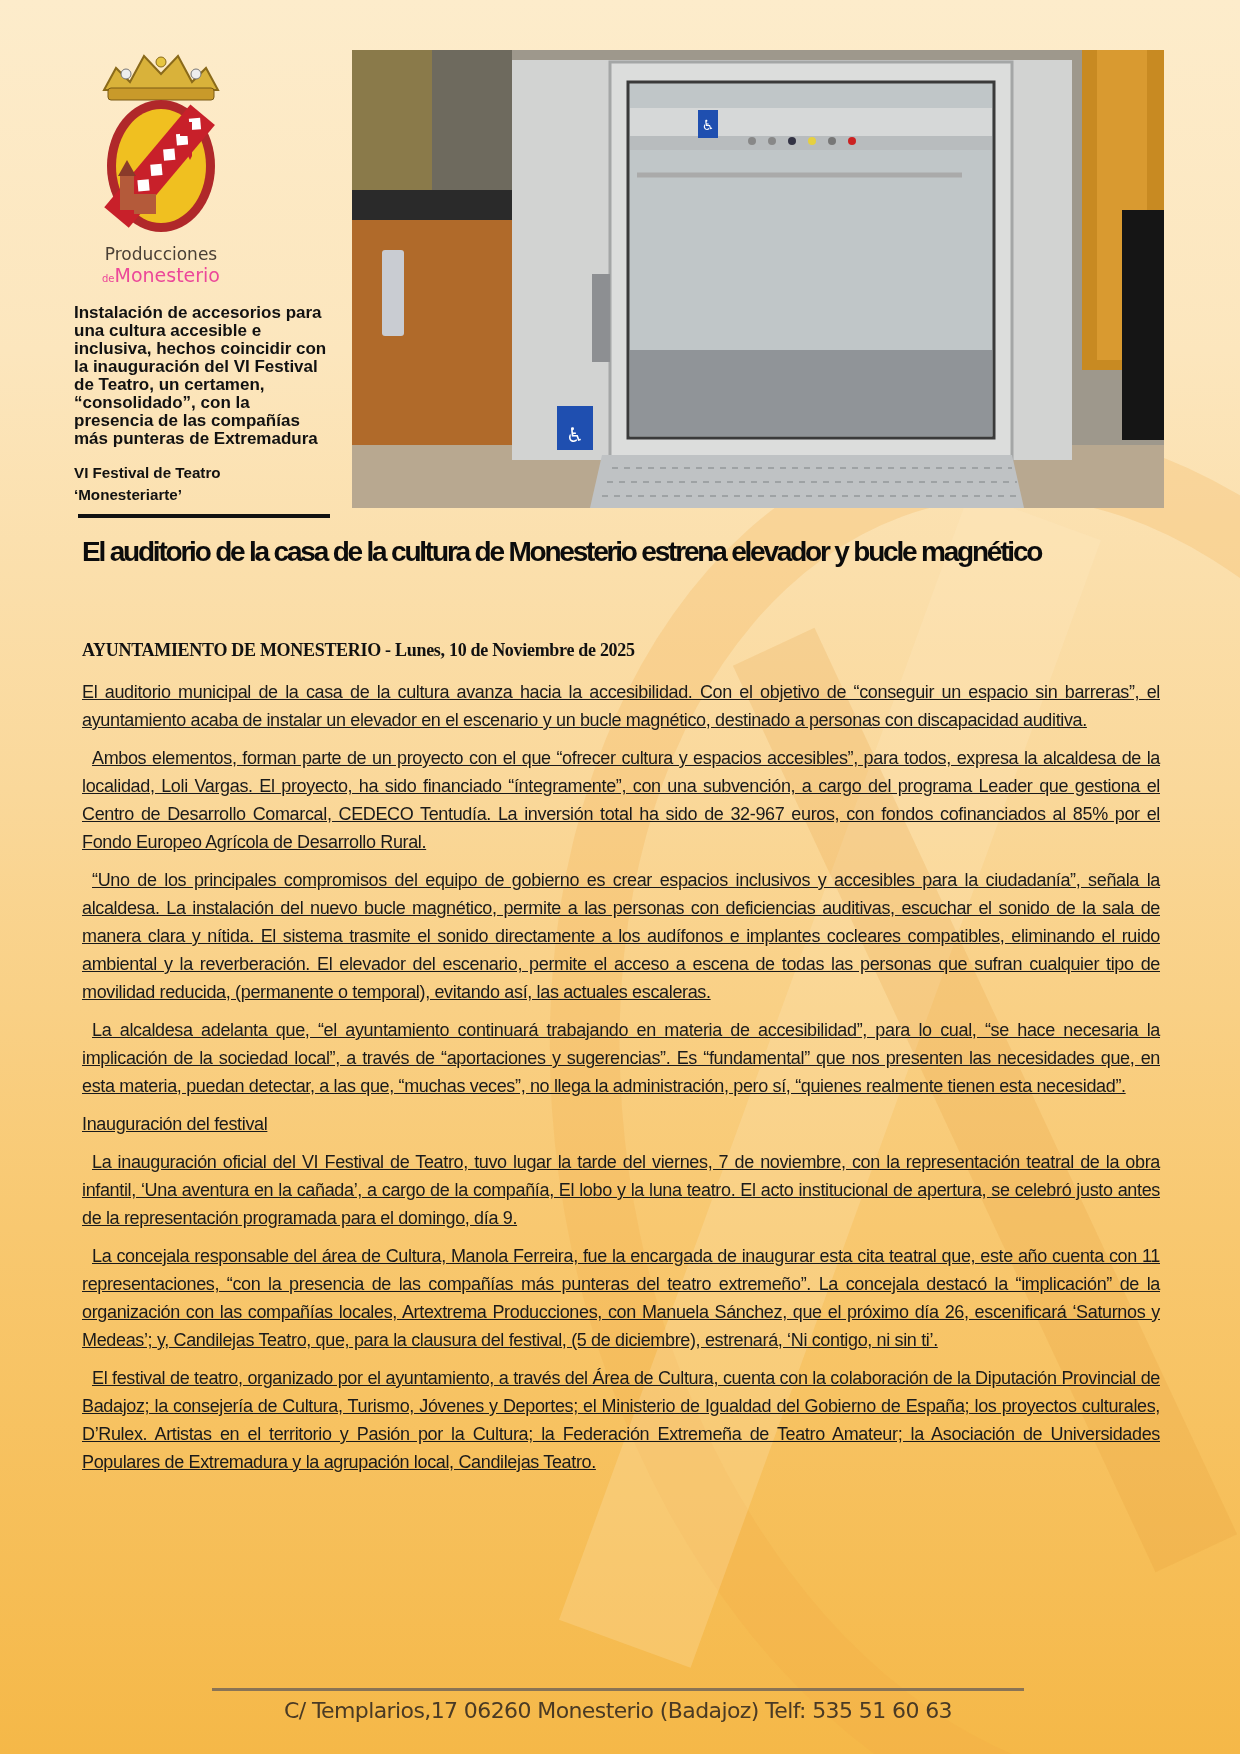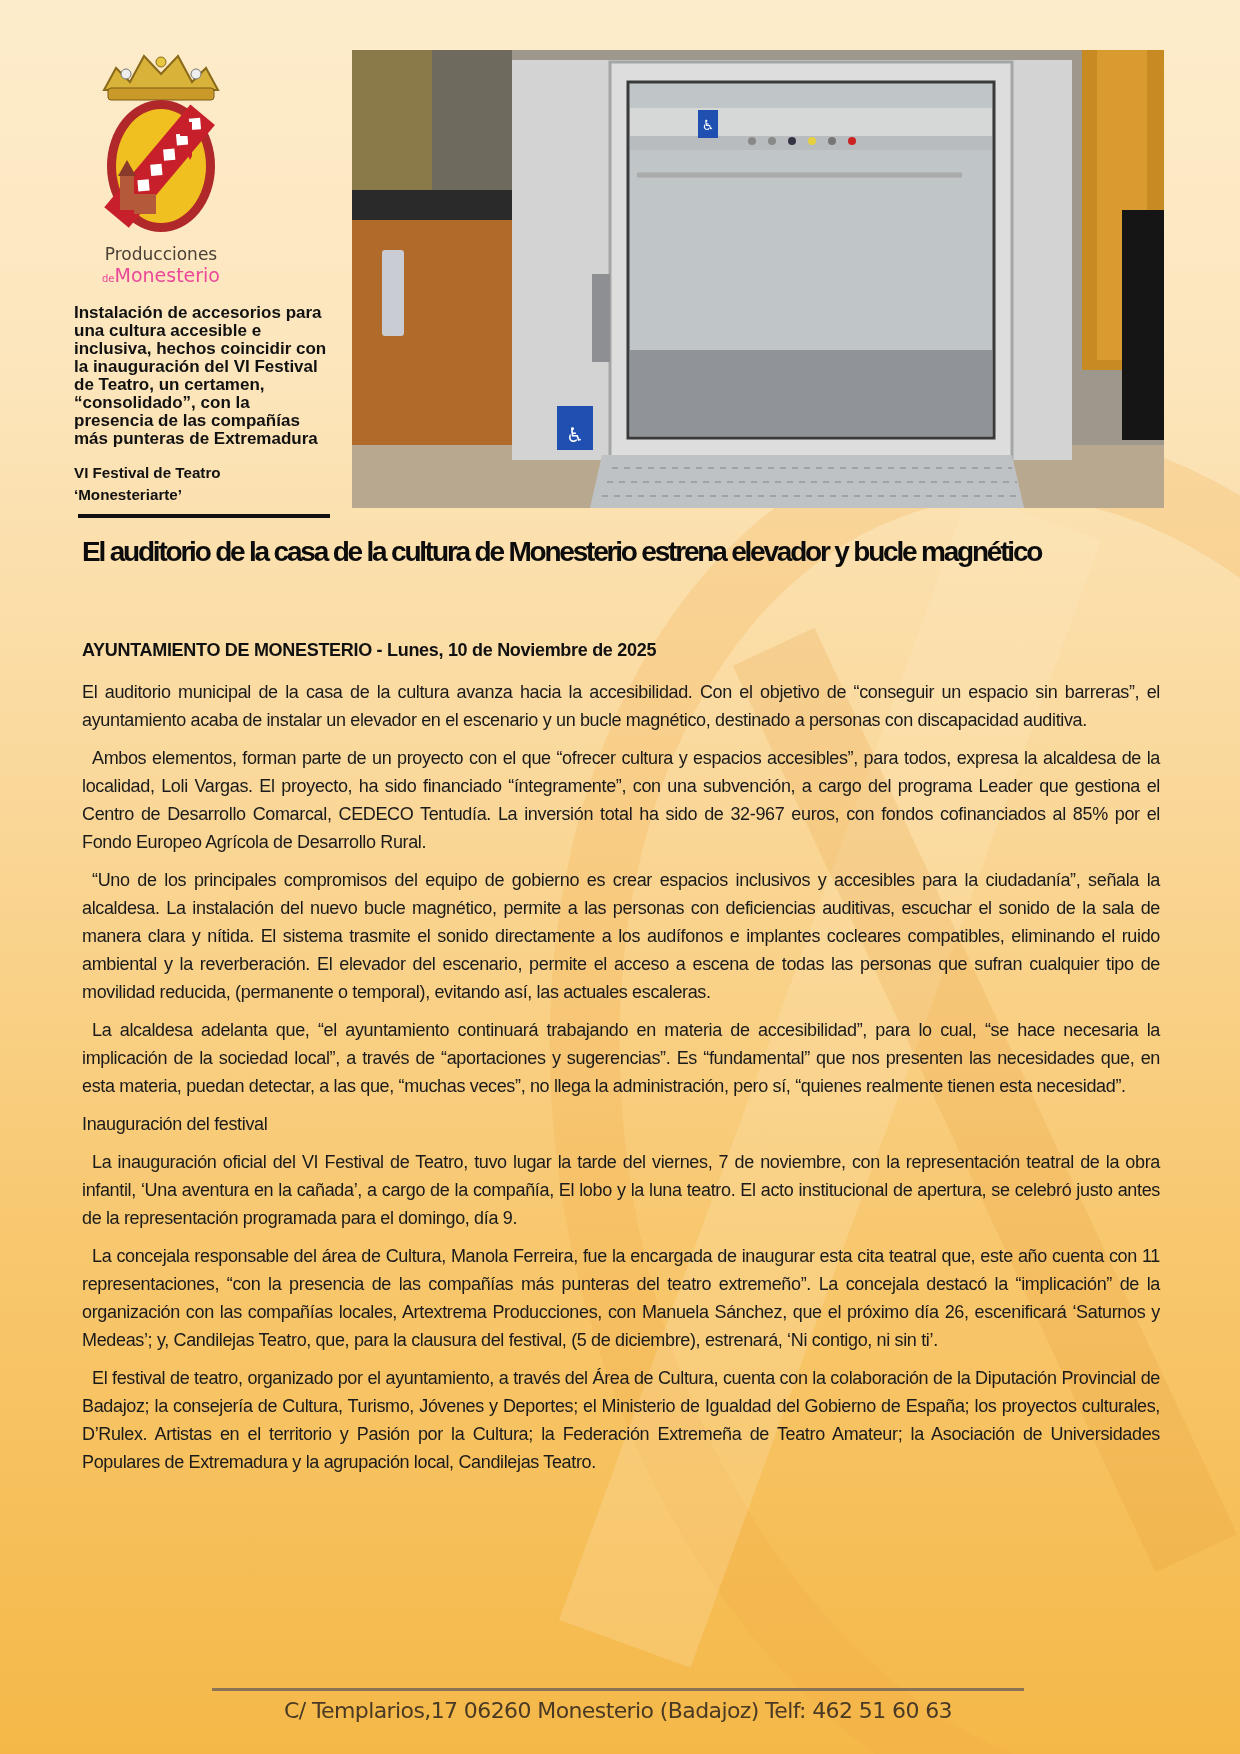--- a/index.html
+++ b/index.html
@@ -35,25 +35,25 @@
     font-size: 15.2px; font-weight: bold; line-height: 22px; }
   .sidebar-rule { position: absolute; left: 78px; top: 514px; width: 252px; height: 4px; background: #111; }
 
   .photo { position: absolute; left: 352px; top: 50px; width: 812px; height: 458px;
     background: #b9b3a9; overflow: hidden; }
 
   .headline { position: absolute; left: 82px; top: 528px; width: 1080px;
     font-family: Liberation Sans, sans-serif; font-weight: bold; font-size: 28px;
     line-height: 48px; letter-spacing: -2.2px; color: #0c0c0c; }
   .byline { position: absolute; left: 82px; top: 640px; width: 1080px;
-    font-family: Liberation Sans, sans-serif; font-weight: bold; font-size: 18px; letter-spacing: -0.3px; }
+    font-family: Liberation Serif, serif; font-weight: bold; font-size: 18px; letter-spacing: -0.3px; }
   .body { position: absolute; left: 82px; top: 678px; width: 1078px;
     font-family: "Liberation Sans Narrow", "Liberation Sans", sans-serif; font-size: 18px;
     line-height: 28px; text-align: justify; color: #1a1a1a; letter-spacing: -0.35px; }
-  .body p { margin: 0 0 10px 0; }
+  .body p { margin: 0 0 10px 0; text-decoration: underline; }
   .body p.indent { text-indent: 10px; }
   .body p.subhead { margin-bottom: 10px; }
 
   .footer-rule { position: absolute; left: 212px; top: 1688px; width: 812px; height: 3px; background: #8a7455; }
   .footer-text { position: absolute; left: 212px; top: 1698px; width: 812px; text-align: center;
     font-family: "DejaVu Sans", sans-serif; font-size: 22px; color: #4a3a24; letter-spacing: -0.6px; }
 </style>
 </head>
 <body>
 
@@ -146,13 +146,13 @@
   <p class="indent">Ambos elementos, forman parte de un proyecto con el que “ofrecer cultura y espacios accesibles”, para todos, expresa la alcaldesa de la localidad, Loli Vargas. El proyecto, ha sido financiado “íntegramente”, con una subvención, a cargo del programa Leader que gestiona el Centro de Desarrollo Comarcal, CEDECO Tentudía. La inversión total ha sido de 32-967 euros, con fondos cofinanciados al 85% por el Fondo Europeo Agrícola de Desarrollo Rural.</p>
   <p class="indent">“Uno de los principales compromisos del equipo de gobierno es crear espacios inclusivos y accesibles para la ciudadanía”, señala la alcaldesa. La instalación del nuevo bucle magnético, permite a las personas con deficiencias auditivas, escuchar el sonido de la sala de manera clara y nítida. El sistema trasmite el sonido directamente a los audífonos e implantes cocleares compatibles, eliminando el ruido ambiental y la reverberación.  El elevador del escenario, permite el acceso a escena de todas las personas que sufran cualquier tipo de movilidad reducida, (permanente o temporal), evitando así, las actuales escaleras.</p>
   <p class="indent">La alcaldesa adelanta que, “el ayuntamiento continuará trabajando en materia de accesibilidad”, para lo cual, “se hace necesaria la implicación de la sociedad local”, a través de “aportaciones y sugerencias”. Es “fundamental” que nos presenten las necesidades que, en esta materia, puedan detectar, a las que, “muchas veces”, no llega la administración, pero sí, “quienes realmente tienen esta necesidad”.</p>
   <p class="subhead">Inauguración del festival</p>
   <p class="indent">La inauguración oficial del VI Festival de Teatro, tuvo lugar la tarde del viernes, 7 de noviembre, con la representación teatral de la obra infantil, ‘Una aventura en la cañada’, a cargo de la compañía, El lobo y la luna teatro. El acto institucional de apertura, se celebró justo antes de la representación programada para el domingo, día 9.</p>
   <p class="indent">La concejala responsable del área de Cultura, Manola Ferreira, fue la encargada de inaugurar esta cita teatral que, este año cuenta con 11 representaciones, “con la presencia de las compañías más punteras del teatro extremeño”. La concejala destacó la “implicación” de la organización con las compañías locales, Artextrema Producciones, con Manuela Sánchez, que el próximo día 26, escenificará ‘Saturnos y Medeas’; y, Candilejas Teatro, que, para la clausura del festival, (5 de diciembre), estrenará, ‘Ni contigo, ni sin ti’.</p>
   <p class="indent">El festival de teatro, organizado por el ayuntamiento, a través del Área de Cultura, cuenta con la colaboración de la Diputación Provincial de Badajoz; la consejería de Cultura, Turismo, Jóvenes y Deportes; el Ministerio de Igualdad del Gobierno de España; los proyectos culturales, D’Rulex. Artistas en el territorio y Pasión por la Cultura; la Federación Extremeña de Teatro Amateur; la Asociación de Universidades Populares de Extremadura y la agrupación local, Candilejas Teatro.</p>
 </div>
 
 <div class="footer-rule"></div>
-<div class="footer-text">C/ Templarios,17  06260 Monesterio (Badajoz)  Telf: 462 51 60 63</div>
+<div class="footer-text">C/ Templarios,17  06260 Monesterio (Badajoz)  Telf: 535 51 60 63</div>
 
 </body></html>

